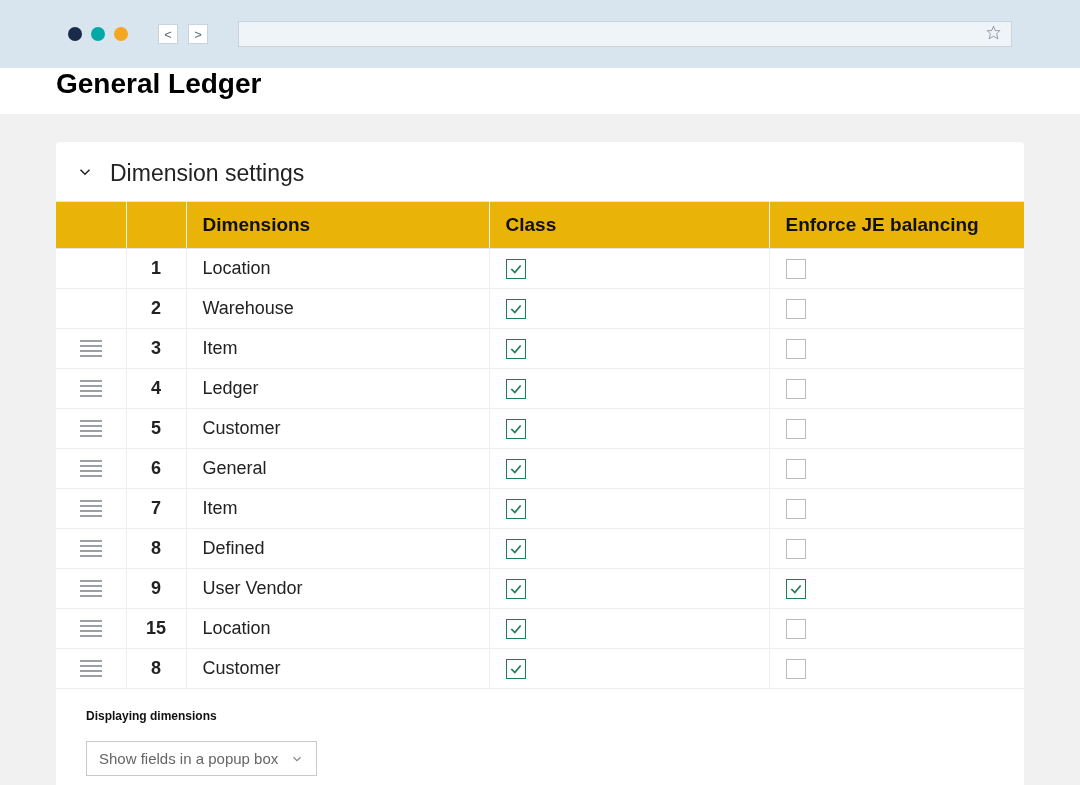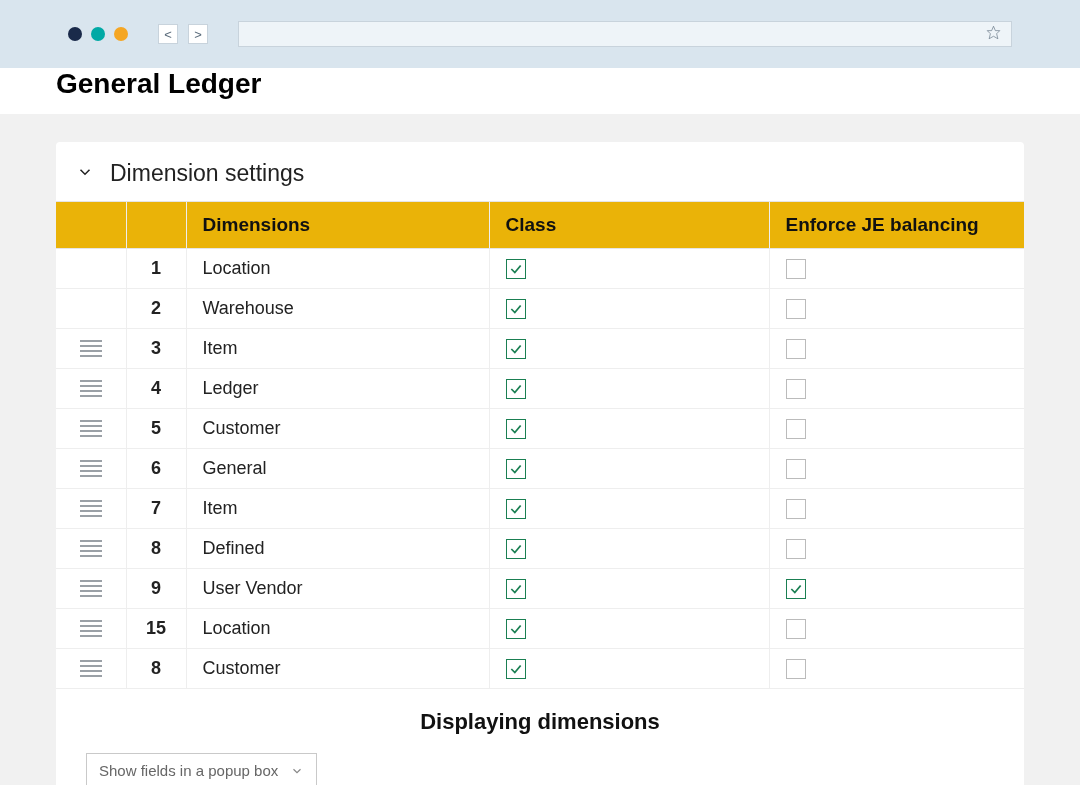--- a/index.html
+++ b/index.html
@@ -123,25 +123,24 @@
     background:#fff;
   }
   .cbox.checked { border-color:#1a7f52; }
   .cbox svg { width:14px; height:14px; stroke:#1a7f52; fill:none; stroke-width:3; display:none;}
   .cbox.checked svg { display:block; }
 
   .displaying {
     padding: 20px 30px 30px 30px;
   }
   .displaying-title {
-    font-size: 22px;
+    font-size: 12px;
     font-weight:700;
     color:#111;
     margin-bottom: 18px;
-    text-align: center;
   }
   .popup-select {
     border:1px solid #c9c9c9;
     display:inline-flex;
     align-items:center;
     gap: 12px;
     padding: 8px 12px;
     font-size:15px;
     color:#666;
     cursor:pointer;

